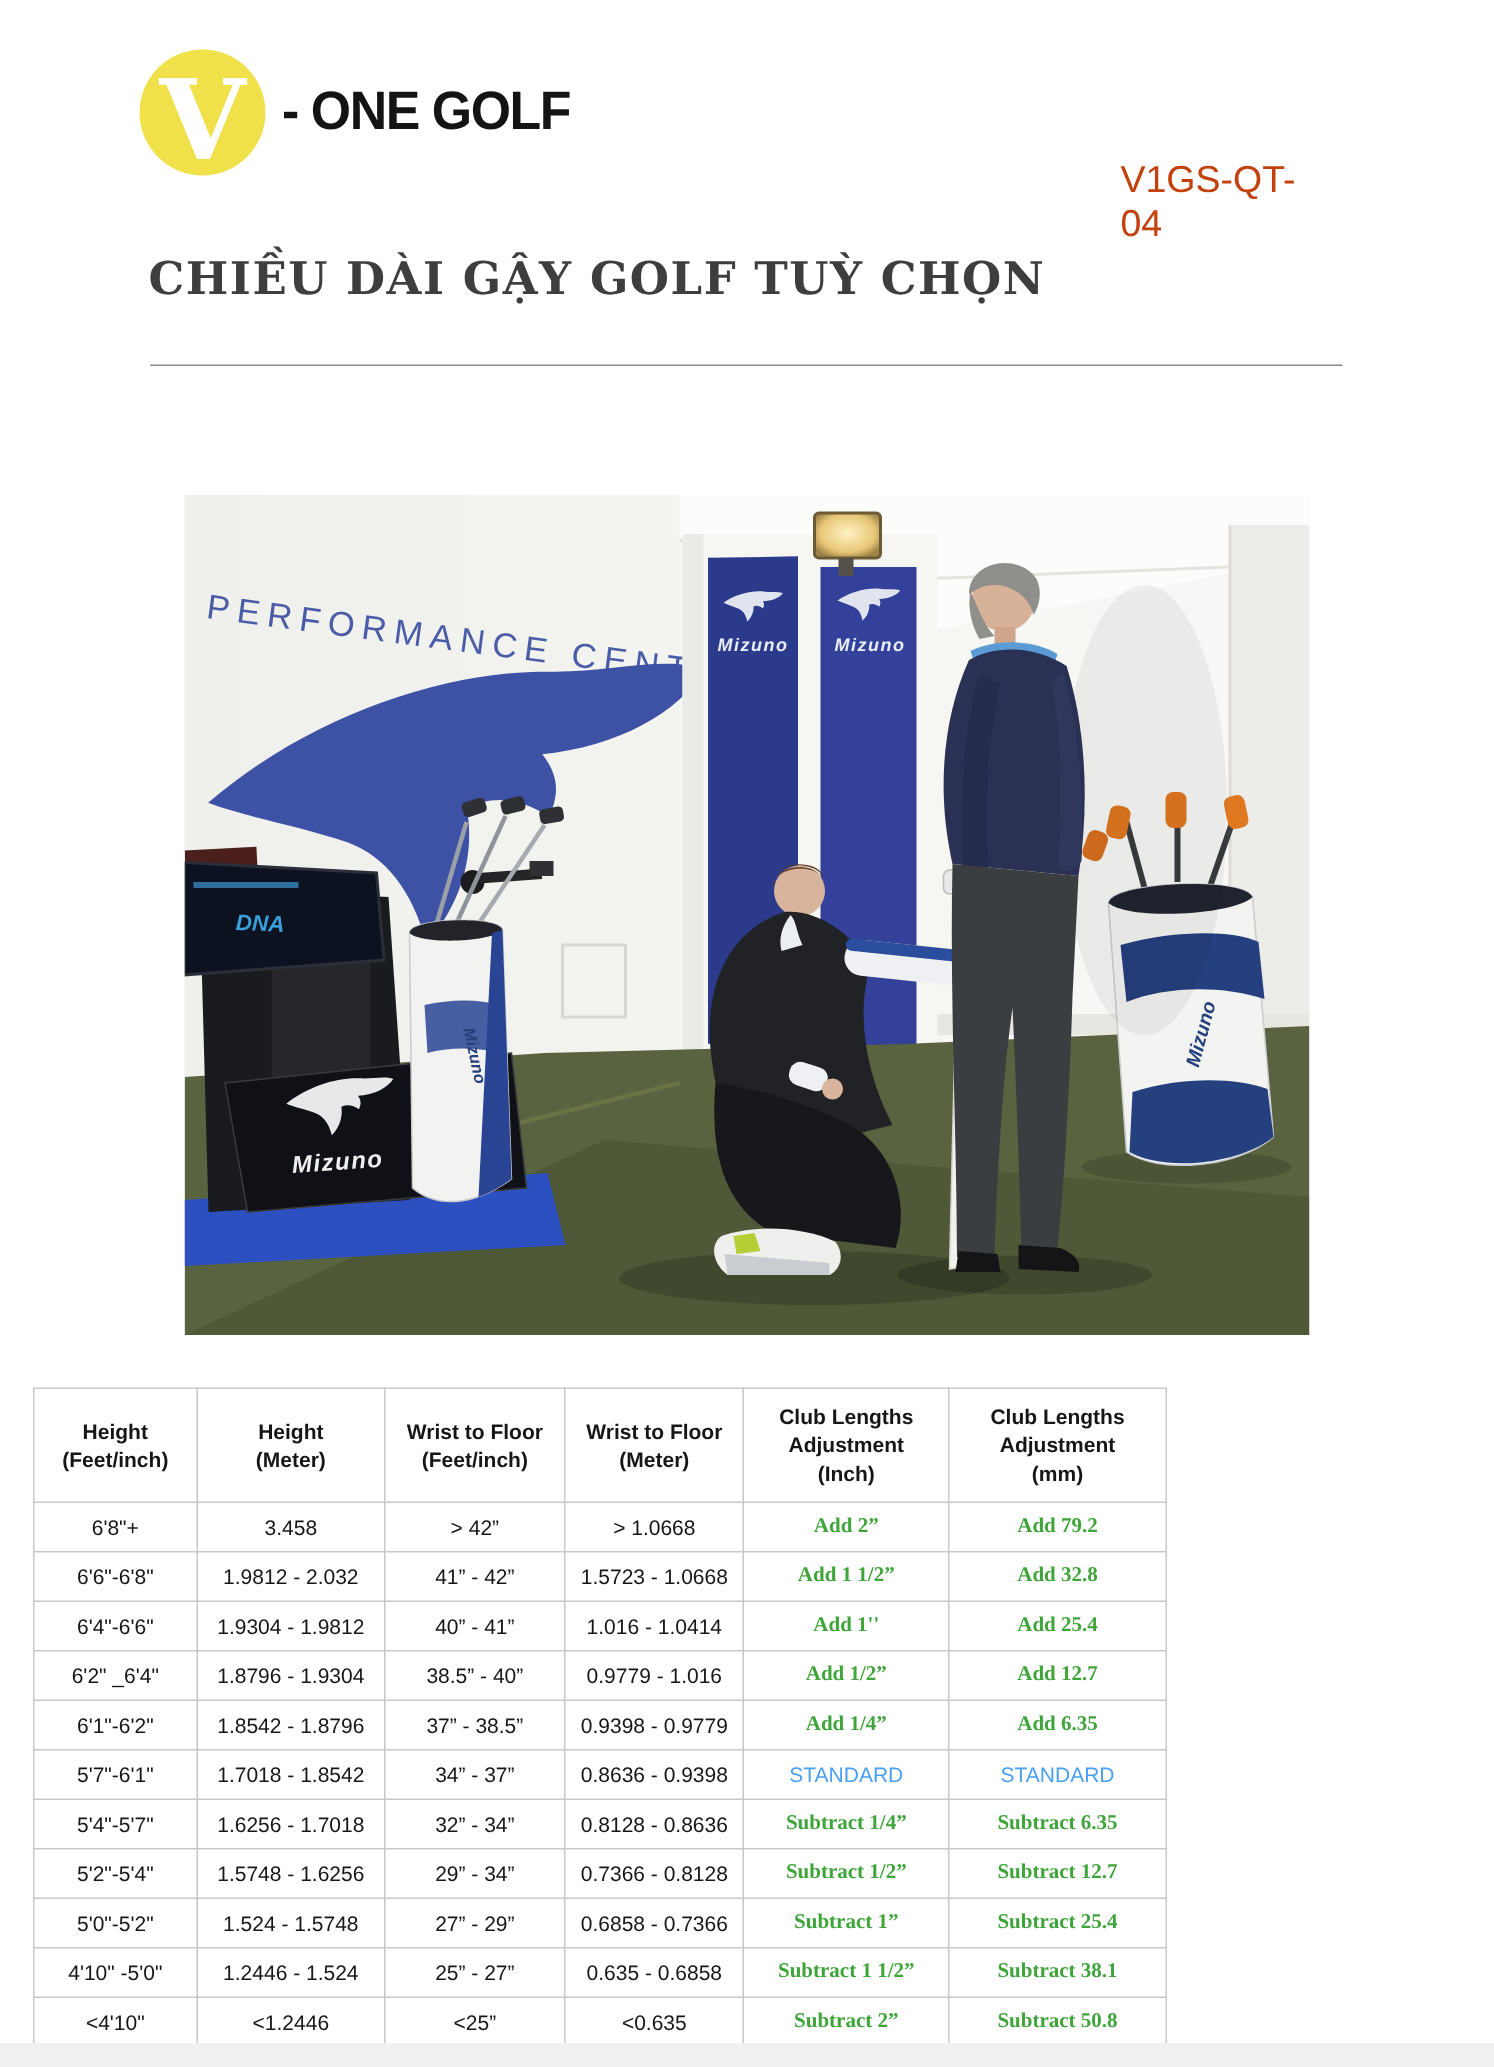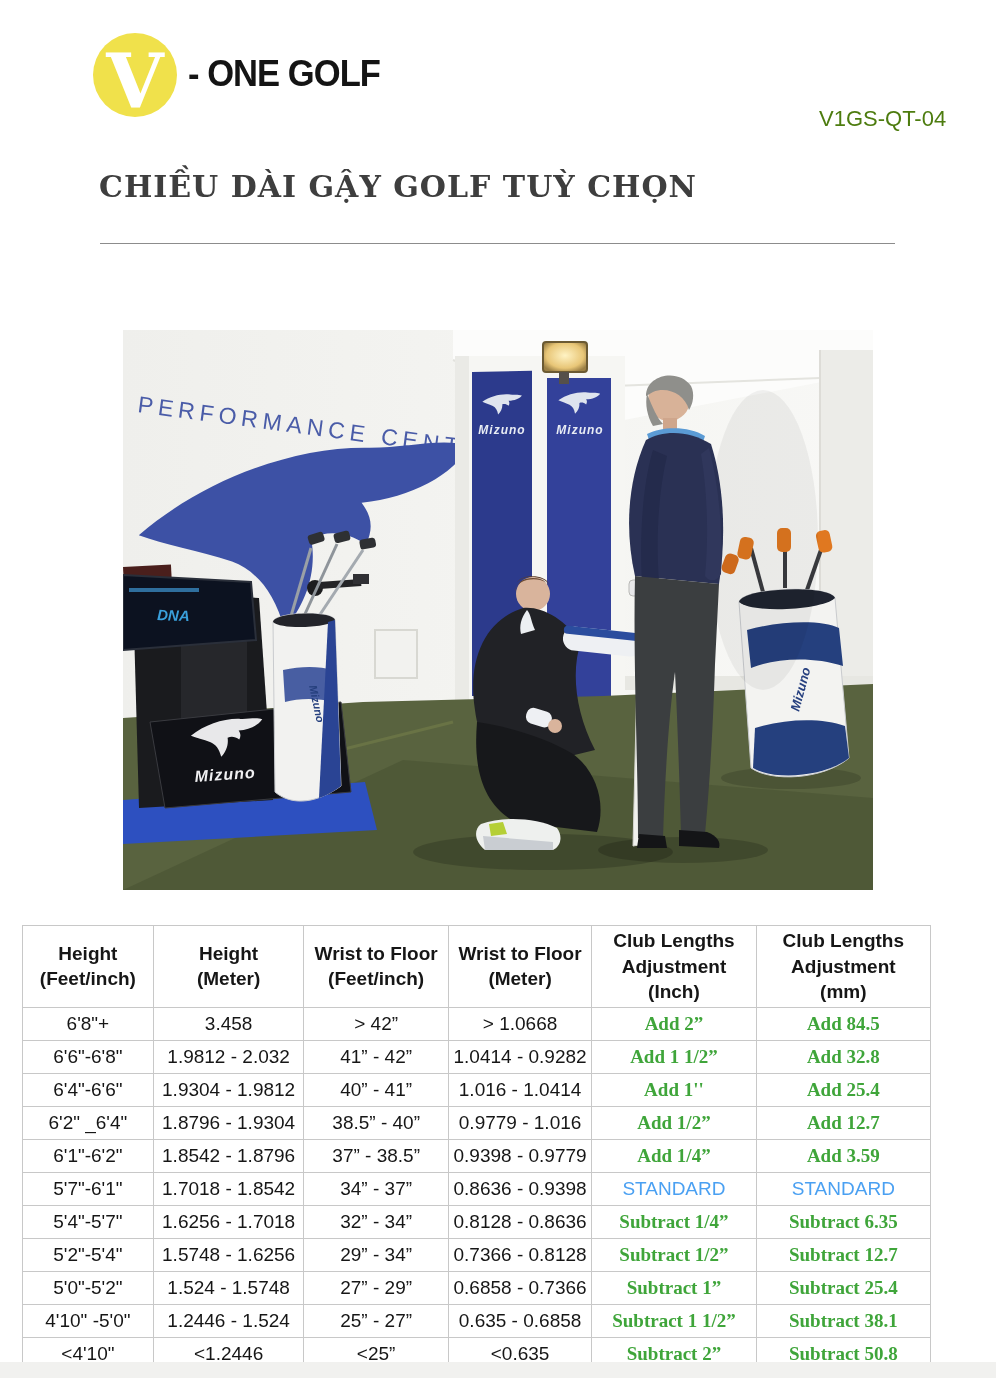--- a/index.html
+++ b/index.html
@@ -6,36 +6,36 @@
   .page{position:relative;width:996px;height:1378px;background:#ffffff;overflow:hidden;
         font-family:"Liberation Sans",sans-serif;color:#111;}
 
   
   .logo-circle{position:absolute;left:93px;top:33px;width:84px;height:84px;border-radius:50%;
                background:var(--yellow,#f0e14b);display:flex;align-items:center;justify-content:center;}
   .logo-letter{font-family:"DejaVu Serif",serif;font-weight:bold;font-size:74px;color:#ffffff;
                line-height:1;transform:translateY(6px);}
   .wordmark{position:absolute;left:188px;top:53px;font-size:36px;font-weight:bold;
             letter-spacing:-1px;color:#141414;transform:scaleX(.96);transform-origin:left;}
-  .doc-code{position:absolute;left:819px;top:106px;width:130px;font-size:22px;color:#4d7c0f;}
+  .doc-code{position:absolute;left:747px;top:106px;width:130px;font-size:25px;color:#c2410c;}
 
   
   .page-title{position:absolute;left:99px;top:169px;margin:0;font-family:"DejaVu Serif",serif;
               font-weight:bold;font-size:30px;letter-spacing:1px;color:#3e3e3e;text-align:center;}
   .title-rule{position:absolute;left:100px;top:243px;width:795px;height:0;
               border-top:1px solid #8c8c8c;}
 
   
   .photo{position:absolute;left:123px;top:330px;width:750px;height:560px;overflow:hidden;background:#f3f3f1;}
   .photo svg{display:block;}
   .mz-text{font-family:"Liberation Sans",sans-serif;font-style:italic;font-weight:bold;}
 
   
-  .data-table{position:absolute;left:22px;top:925px;width:909px;border-collapse:collapse;
-              table-layout:fixed;font-size:19px;color:#161616;}
+  .data-table{position:absolute;left:22px;top:925px;width:756px;border-collapse:collapse;
+              table-layout:fixed;font-size:14px;color:#161616;}
   .data-table th,.data-table td{border:1px solid #c8c8c8;text-align:center;vertical-align:middle;}
   .data-table th{font-weight:bold;height:71px;line-height:1.35;padding:2px 4px;background:#fff;}
   .data-table td{height:32px;padding:0 4px;background:#fff;}
   .cell-adjust{color:var(--green,#3fa53a);font-weight:bold;font-family:Liberation Serif, serif;}
   .cell-standard{color:var(--blue,#4aa0f2);font-weight:normal;}
 
   .page-footer{position:absolute;left:0;top:1362px;width:996px;height:16px;background:#f1f1ef;}
 </style>
 </head>
 <body>
@@ -229,27 +229,27 @@
           </th>
         </tr>
       </thead>
     <tbody>
         <tr>
           <td>6'8"+</td>
           <td>3.458</td>
           <td>&gt; 42”</td>
           <td>&gt; 1.0668</td>
           <td class="cell-adjust">Add 2”</td>
-          <td class="cell-adjust">Add 84.5</td>
+          <td class="cell-adjust">Add 79.2</td>
         </tr>
         <tr>
           <td>6'6"-6'8"</td>
           <td>1.9812 - 2.032</td>
           <td>41” - 42”</td>
-          <td>1.0414 - 0.9282</td>
+          <td>1.5723 - 1.0668</td>
           <td class="cell-adjust">Add 1 1/2”</td>
           <td class="cell-adjust">Add 32.8</td>
         </tr>
         <tr>
           <td>6'4"-6'6"</td>
           <td>1.9304 - 1.9812</td>
           <td>40” - 41”</td>
           <td>1.016 - 1.0414</td>
           <td class="cell-adjust">Add 1''</td>
           <td class="cell-adjust">Add 25.4</td>
@@ -261,21 +261,21 @@
           <td>0.9779 - 1.016</td>
           <td class="cell-adjust">Add 1/2”</td>
           <td class="cell-adjust">Add 12.7</td>
         </tr>
         <tr>
           <td>6'1"-6'2"</td>
           <td>1.8542 - 1.8796</td>
           <td>37” - 38.5”</td>
           <td>0.9398 - 0.9779</td>
           <td class="cell-adjust">Add 1/4”</td>
-          <td class="cell-adjust">Add 3.59</td>
+          <td class="cell-adjust">Add 6.35</td>
         </tr>
         <tr>
           <td>5'7"-6'1"</td>
           <td>1.7018 - 1.8542</td>
           <td>34” - 37”</td>
           <td>0.8636 - 0.9398</td>
           <td class="cell-standard">STANDARD</td>
           <td class="cell-standard">STANDARD</td>
         </tr>
         <tr>

